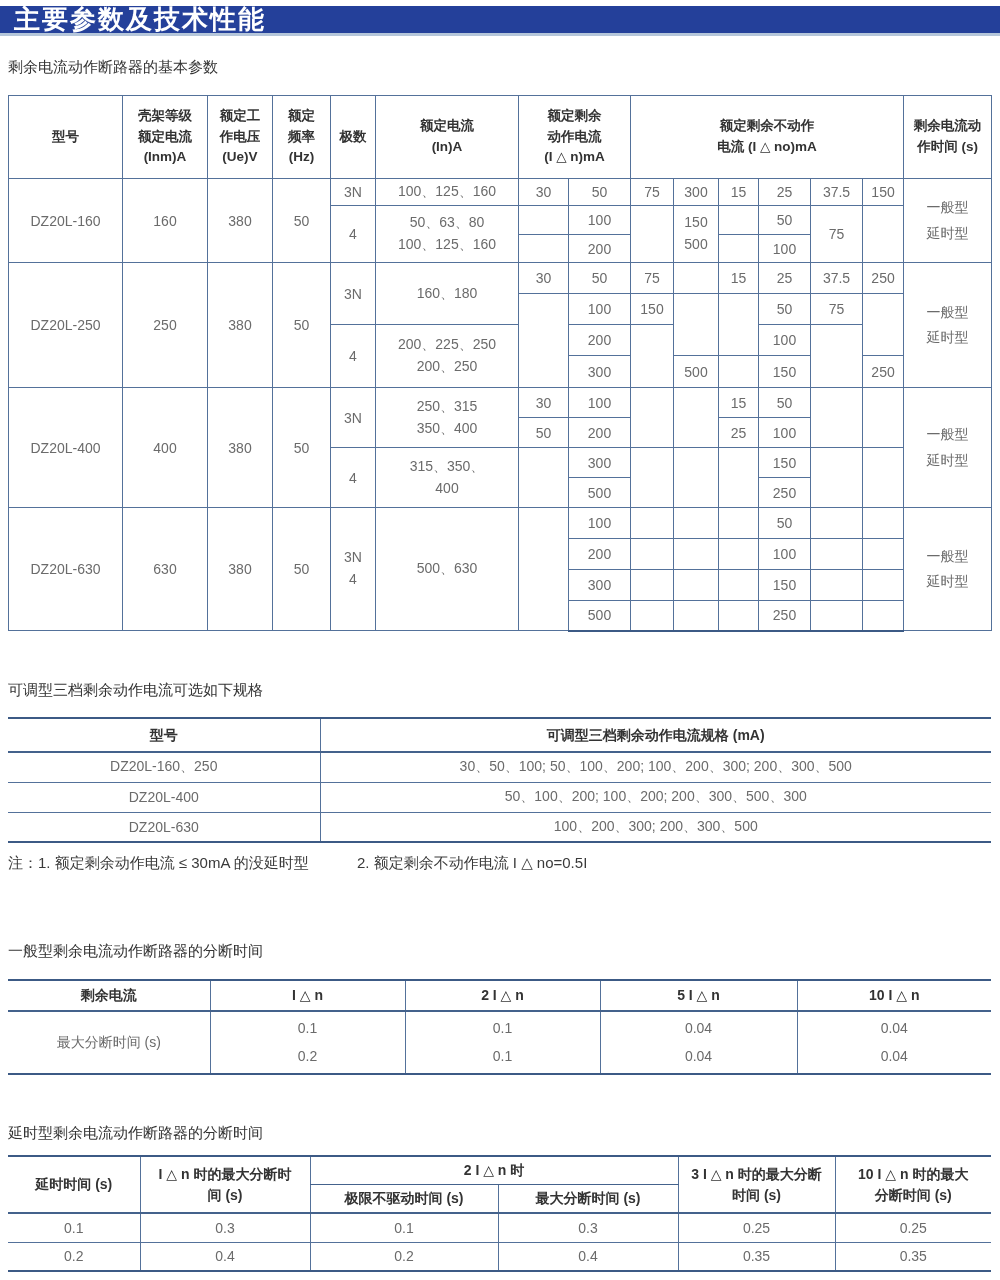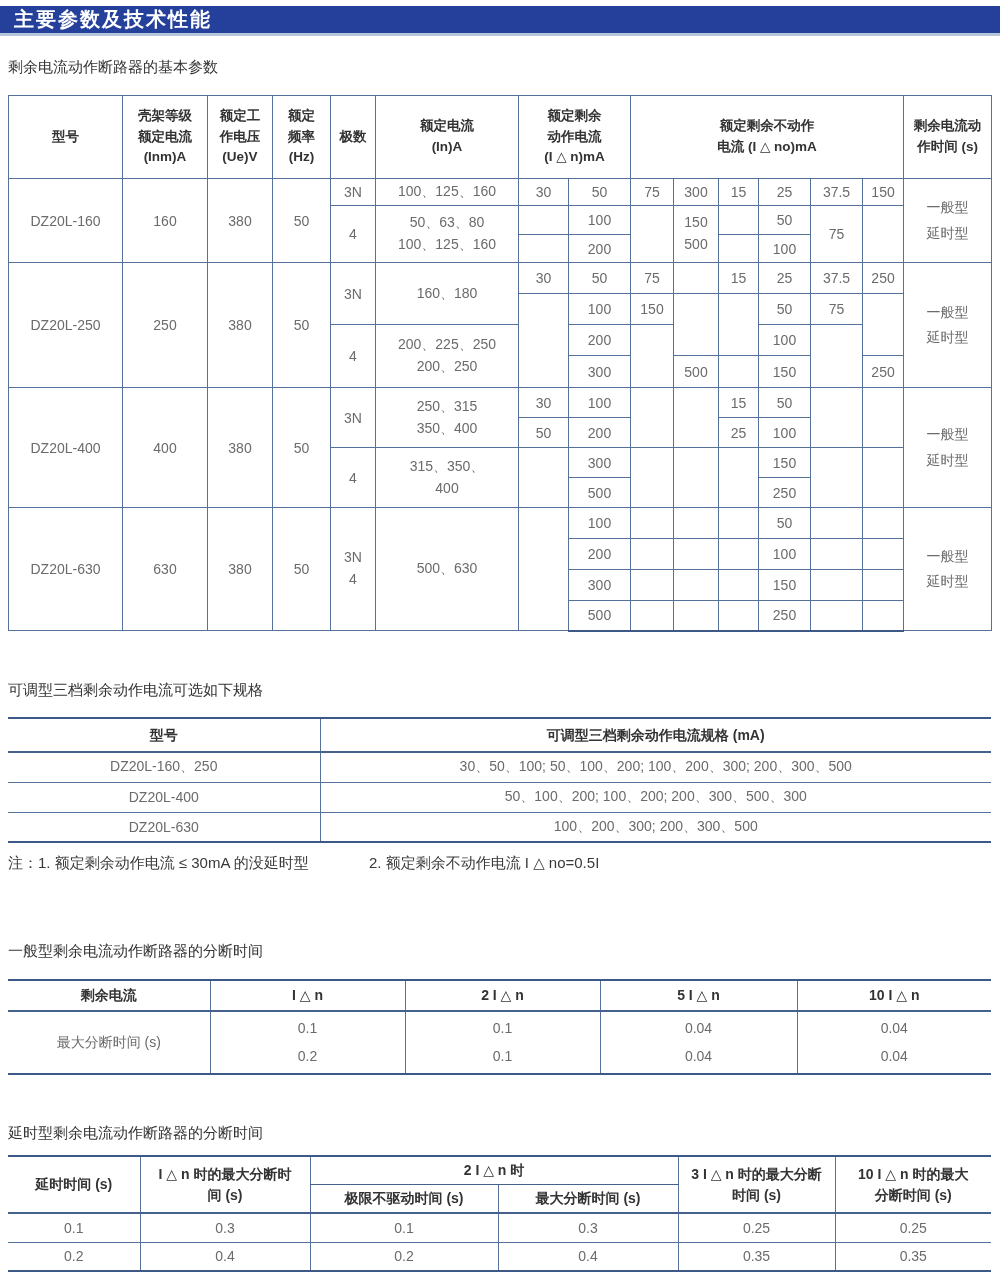--- a/index.html
+++ b/index.html
@@ -1,38 +1,38 @@
 <!DOCTYPE html>
 <html><head>
 <meta charset="utf-8">
 <style>
   html,body{margin:0;padding:0;background:#fff;}
   body{width:1000px;height:1280px;position:relative;font-family:"Liberation Sans","DejaVu Sans",sans-serif;color:#333;overflow:hidden;}
   .banner{position:absolute;left:0;top:6px;width:100%;height:27px;background:#24409a;border-bottom:3px solid #b5c6da;}
-  .banner .title{color:#fff;font-weight:bold;font-size:20px;line-height:27px;padding-left:14px;letter-spacing:2px;}
+  .banner .title{color:#fff;font-weight:bold;font-size:26px;line-height:27px;padding-left:14px;letter-spacing:2px;}
   .caption{position:absolute;left:8px;font-size:15px;color:#333;}
   .tblwrap{position:absolute;left:8px;}
   table{border-collapse:collapse;table-layout:fixed;width:983px;}
   
   .t1 th,.t1 td{border:1px solid #54719a;text-align:center;vertical-align:middle;padding:0 1px;overflow:hidden;}
   .t1 th{font-weight:bold;color:#333;font-size:13.5px;line-height:1.55;white-space:pre-line;}
   .t1 td{color:#6b6b6b;font-size:14px;}
   .t1 tr.last td{border-bottom:2px solid #3c5a85;}
   .pl{white-space:pre-line;line-height:1.55;}
   .time{white-space:pre-line;line-height:1.8;}
   
   .open{border-top:2px solid #3c5a85;}
   .open th,.open td{border-left:1px solid #54719a;text-align:center;vertical-align:middle;padding:0 3px;font-size:14px;overflow:hidden;}
   .open .c0{border-left:none;}
   .open th{border-bottom:2px solid #44628c;color:#333;font-weight:bold;white-space:pre-line;line-height:1.5;}
   .open td{border-bottom:1px solid #54719a;color:#6b6b6b;}
   .open tr.last td{border-bottom:2px solid #3c5a85;}
   .bold{font-weight:bold !important;}
   .note{position:absolute;left:8px;font-size:15px;color:#3a3a3a;}
-  .note .n2{margin-left:56px;}
+  .note .n2{margin-left:44px;}
   .stack{white-space:pre-line;line-height:1.95;}
 </style>
 </head>
 <body>
 
 <div class="banner">
   <div class="title">主要参数及技术性能</div>
 </div>
 
 <div class="caption" style="top:58px">剩余电流动作断路器的基本参数</div>

